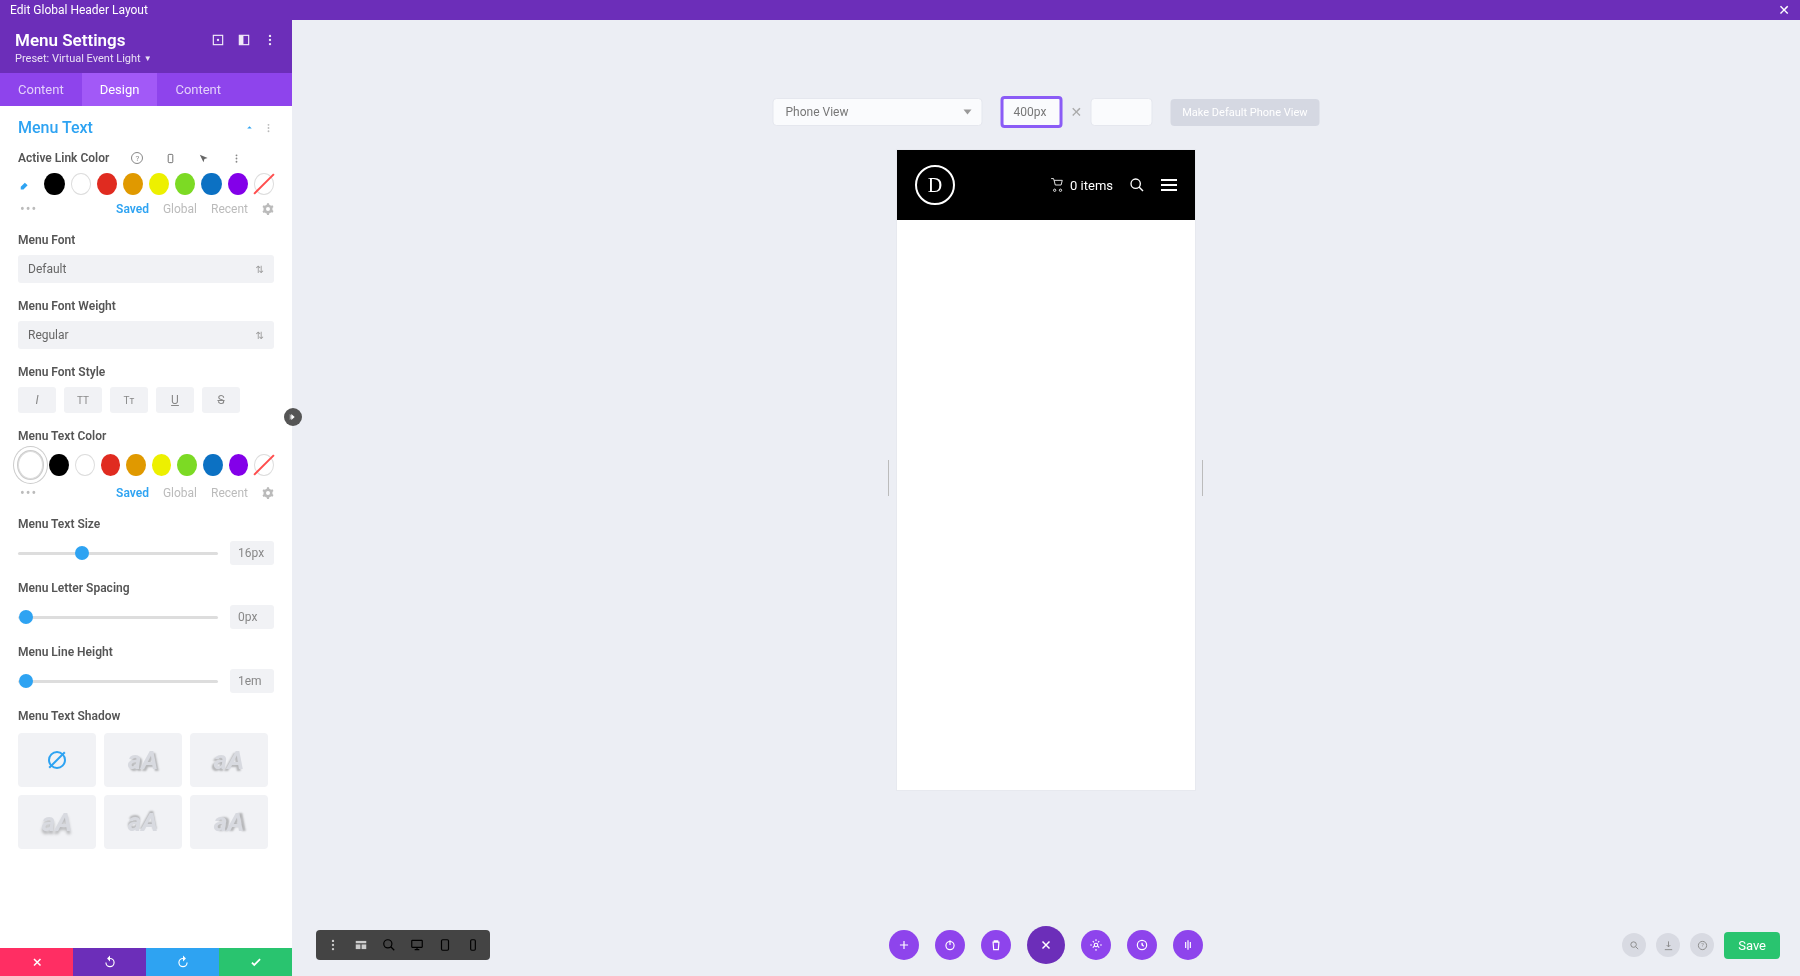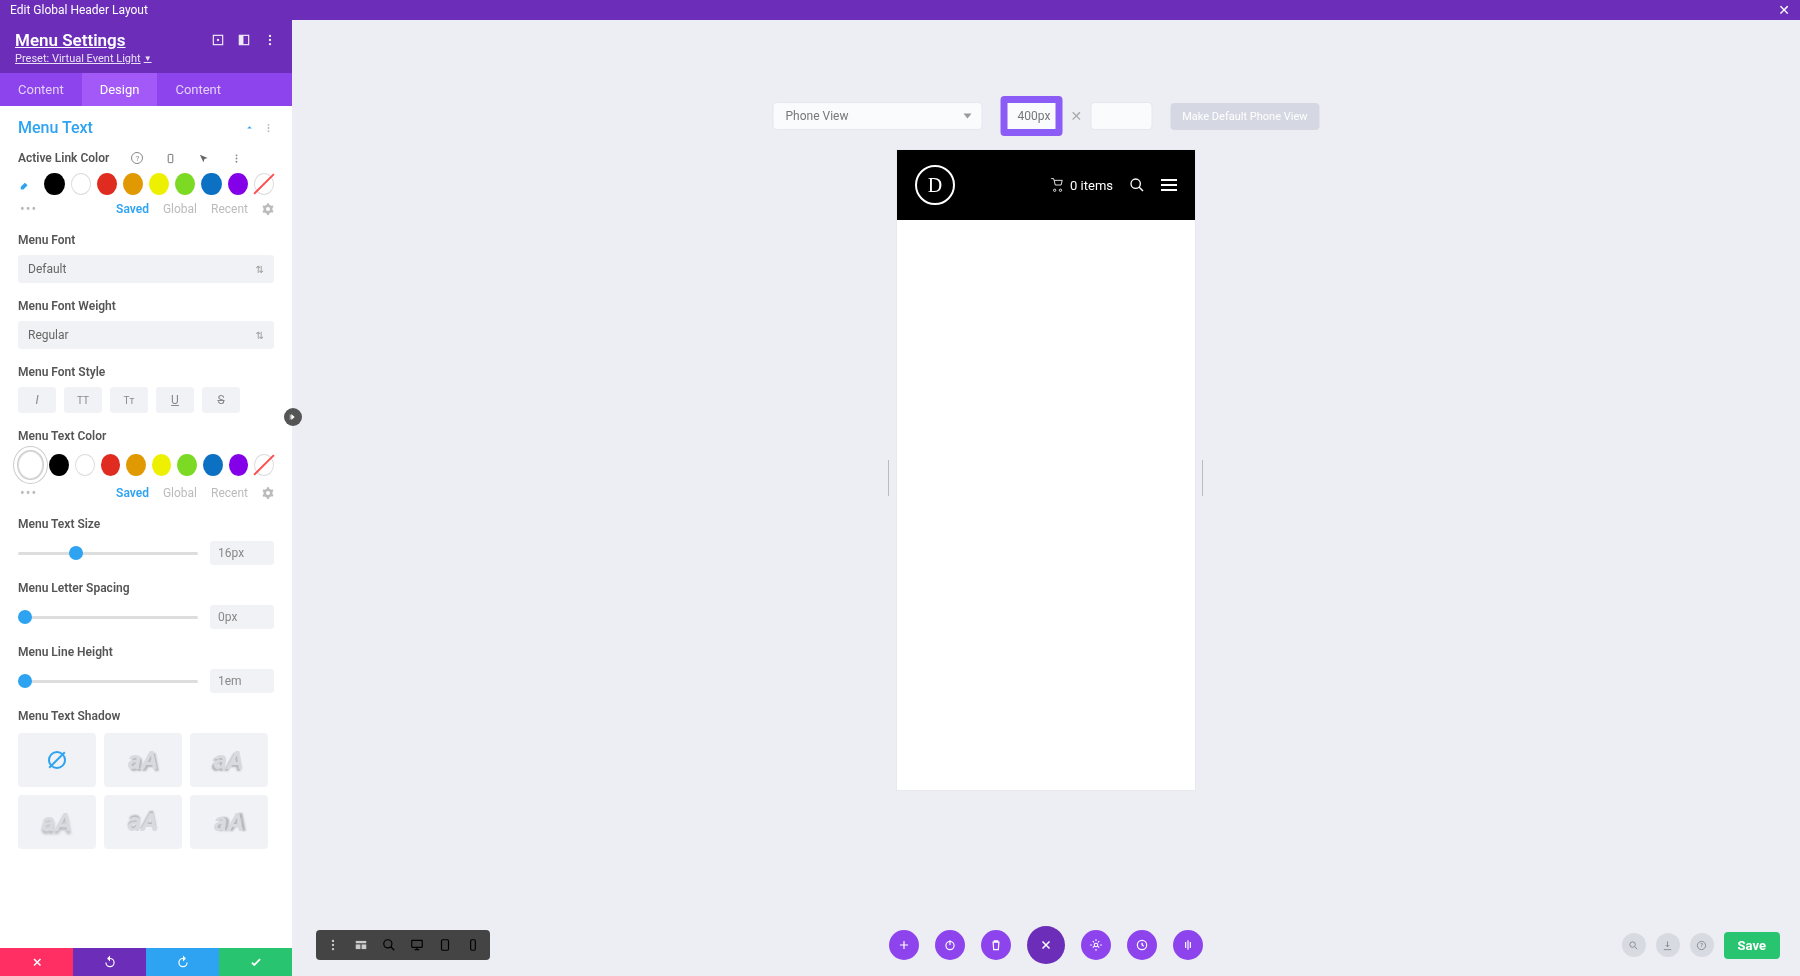--- a/index.html
+++ b/index.html
@@ -5,21 +5,21 @@
 * { margin: 0; padding: 0; box-sizing: border-box; font-family: -apple-system, BlinkMacSystemFont, "Segoe UI", Roboto, sans-serif; }
 html, body { width: 100%; height: 100%; overflow: hidden; }
 body { background: #eceef4; position: relative; }
 
 .top-bar { background: #6c2eb9; color: #fff; height: 20px; display: flex; align-items: center; justify-content: space-between; padding: 0 10px; font-size: 12px; }
 .top-close { cursor: pointer; font-size: 14px; }
 
 .container { display: flex; height: calc(100% - 20px); }
 
 .sidebar { width: 292px; background: #fff; display: flex; flex-direction: column; height: 100%; position: relative; }
-.sidebar-header { background: #6c2eb9; color: #fff; padding: 10px 15px 8px; position: relative; text-decoration: underline; }
+.sidebar-header { background: #6c2eb9; color: #fff; padding: 10px 15px 8px; position: relative; }
 .sidebar-header-row { display: flex; justify-content: space-between; align-items: center; }
 .sidebar-title { font-size: 17px; font-weight: 600; }
 .sidebar-preset { font-size: 11px; opacity: 0.85; margin-top: 2px; display: flex; align-items: center; gap: 3px; }
 .header-icons { display: flex; gap: 12px; align-items: center; }
 .header-icon { width: 14px; height: 14px; cursor: pointer; fill: #fff; opacity: 0.9; }
 
 .tabs { background: #8e44ec; display: flex; }
 .tab { padding: 9px 18px; color: #fff; font-size: 13px; cursor: pointer; opacity: 0.75; }
 .tab.active { background: #a259f7; opacity: 1; }
 
@@ -54,41 +54,41 @@
 
 .style-btns { display: flex; gap: 8px; }
 .style-btn { background: #f1f2f5; width: 38px; height: 26px; border-radius: 3px; display: flex; align-items: center; justify-content: center; font-size: 12px; color: #888; cursor: pointer; font-style: italic; }
 .style-btn.tt { font-style: normal; font-size:10px; }
 .style-btn.u { text-decoration: underline; font-style: normal; }
 .style-btn.s { text-decoration: line-through; font-style: normal; }
 
 .slider-row { display: flex; align-items: center; gap: 12px; }
 .slider-track { flex:1; height:3px; background:#ddd; border-radius:2px; position:relative; cursor:pointer; }
 .slider-thumb { width:14px; height:14px; background:#2ea3f2; border-radius:50%; position:absolute; top:50%; transform:translate(-50%,-50%); }
-.slider-value { background:#f1f2f5; border-radius:3px; padding:5px 8px; font-size:12px; color:#888; width:64px; text-align:left; }
+.slider-value { background:#f1f2f5; border-radius:3px; padding:5px 8px; font-size:12px; color:#888; width:44px; text-align:left; }
 
 .shadow-grid { display:flex; gap:8px; flex-wrap: wrap; }
 .shadow-opt { width:78px; height:54px; background:#f1f2f5; border-radius:4px; display:flex; align-items:center; justify-content:center; cursor:pointer; }
 .shadow-none-icon { width:18px; height:18px; border:2px solid #2ea3f2; border-radius:50%; position:relative; }
 .shadow-none-icon::after { content:""; position:absolute; width:22px; height:2px; background:#2ea3f2; top:50%; left:50%; transform:translate(-50%,-50%) rotate(-45deg);}
 .shadow-preview { font-size:26px; font-weight:700; color:#d8dae0; text-shadow:2px 2px 2px rgba(0,0,0,0.25); font-style:italic;}
 
 .sidebar-footer { display:flex; height:28px; margin-top:auto; }
 .sf-btn { flex:1; display:flex; align-items:center; justify-content:center; cursor:pointer; color:#fff; }
 .sf-red { background:#ff2e63; }
 .sf-purple { background:#6c2eb9; }
 .sf-blue { background:#2ea3f2; }
 .sf-green { background:#29c46f; }
 
 .main { flex:1; position:relative; }
 .top-controls { position:absolute; top:76px; left:50%; transform:translateX(-50%); display:flex; gap:18px; align-items:center; }
 .tc-select { background:#fafbfd; border:1px solid #e5e7ee; border-radius:4px; padding:6px 26px 6px 12px; font-size:12px; color:#777; width:210px; position:relative; cursor:pointer; }
 .tc-select::after { content:""; position:absolute; right:10px; top:50%; transform:translateY(-50%); border-left:4px solid transparent; border-right:4px solid transparent; border-top:5px solid #999;}
 .tc-width-group { display:flex; align-items:center; gap:8px;}
-.tc-width { background:#fafbfd; border:7px solid #8b5cf6; border-radius:4px; padding:6px 10px; font-size:12px; color:#777; width:62px; }
+.tc-width { background:#fafbfd; border:3px solid #8b5cf6; border-radius:4px; padding:6px 10px; font-size:12px; color:#777; width:62px; }
 .tc-x { color:#aaa; font-size:14px; cursor:pointer; }
 .tc-empty { background:#fafbfd; border:1px solid #e5e7ee; border-radius:4px; width:62px; height:28px;}
 .tc-default { background:#d5d8e2; color:#fff; font-size:11px; padding:7px 12px; border-radius:4px; cursor:pointer; }
 
 .preview-frame { position:absolute; top:130px; left:50%; transform:translateX(-50%); width:298px; background:#fff; height:640px; box-shadow:0 0 0 1px rgba(0,0,0,0.02); }
 .preview-header { background:#000; height:70px; display:flex; align-items:center; justify-content:space-between; padding:0 18px; }
 .preview-logo { width:40px; height:40px; border:2px solid #fff; border-radius:50%; display:flex; align-items:center; justify-content:center; color:#fff; font-size:20px; font-family:Georgia, serif; }
 .preview-right { display:flex; align-items:center; gap:16px; color:#fff; }
 .preview-cart { display:flex; align-items:center; gap:6px; font-size:13px; }
 .preview-search { width:16px; height:16px; }
@@ -104,21 +104,21 @@
 .collapse-btn svg { fill:#fff; }
 
 .bottom-dock { position:absolute; bottom:16px; left:0; right:0; display:flex; align-items:center; padding:0 20px; }
 .dock-left { background:#444; border-radius:4px; height:30px; display:flex; align-items:center; padding:0 10px; gap:14px; margin-left:4px;}
 .dock-icon { width:14px; height:14px; fill:#ccc; cursor:pointer; }
 .dock-icon.active { fill:#29c46f; }
 .dock-center { display:flex; gap:16px; align-items:center; position:absolute; left:50%; transform:translateX(-50%);}
 .dock-circle { width:30px; height:30px; border-radius:50%; background:#8e44ec; display:flex; align-items:center; justify-content:center; cursor:pointer; }
 .dock-circle.large { width:38px; height:38px; background:#6c2eb9; }
 .dock-circle svg { fill:#fff; width:14px; height:14px; }
-.dock-right { margin-left:auto; display:flex; align-items:center; gap:10px;font-weight:bold; }
+.dock-right { margin-left:auto; display:flex; align-items:center; gap:10px; }
 .dock-mini { width:24px; height:24px; border-radius:50%; background:#d8dae2; display:flex; align-items:center; justify-content:center; cursor:pointer;}
 .dock-mini svg { width:11px; height:11px; fill:#888;}
 .save-btn { background:#29c46f; color:#fff; font-size:13px; padding:6px 14px; border-radius:4px; cursor:pointer; }
 </style>
 </head>
 <body>
 
 <div class="top-bar">
   <span>Edit Global Header Layout</span>
   <span class="top-close">✕</span>

